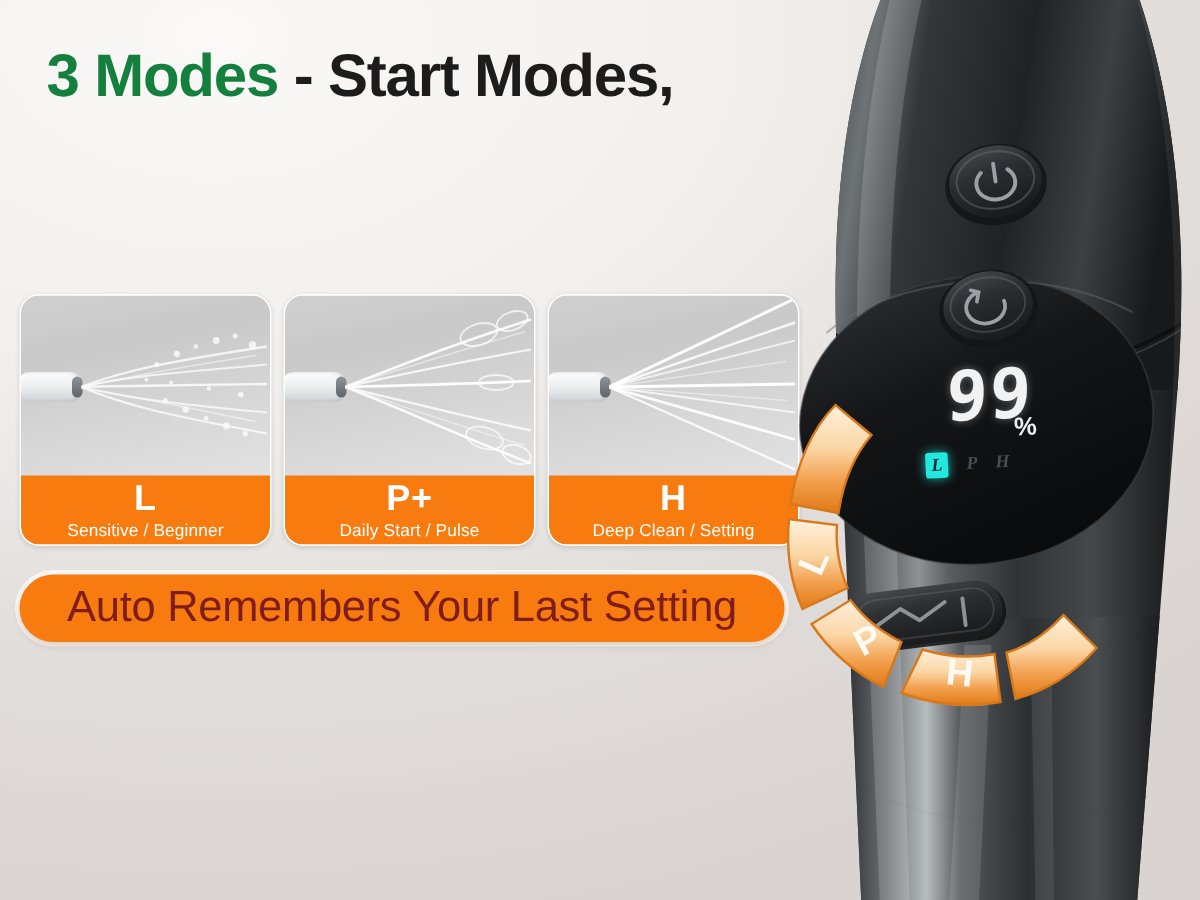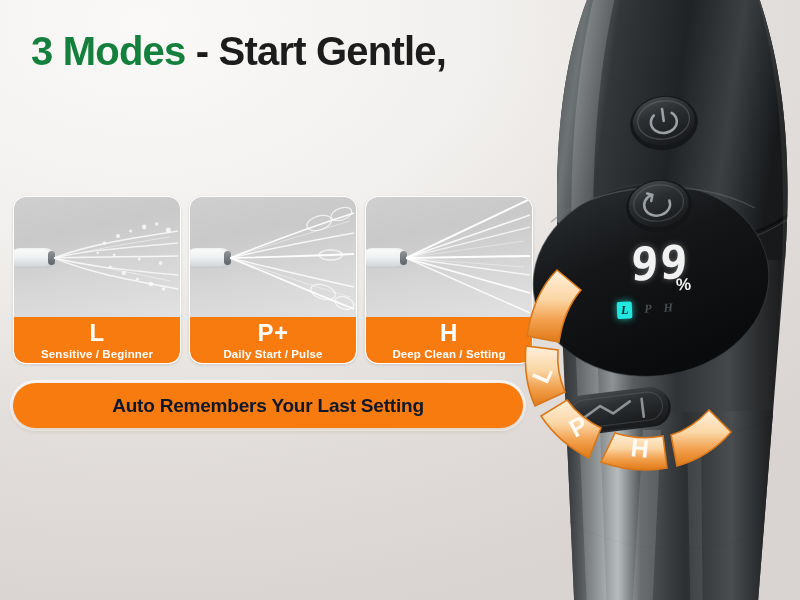--- a/index.html
+++ b/index.html
@@ -33,21 +33,21 @@
     background:linear-gradient(168deg,#cfcfcf 0%,#c9c9c9 30%,#d6d6d6 62%,#e2e2e2 100%);
     overflow:hidden;
   }
   .card-band {
     position:absolute; left:0; right:0; bottom:0; height:46px;
     background:#f87b10; border-radius:0 0 12px 12px;
     display:flex; flex-direction:column; align-items:center; justify-content:center;
     color:#fff;
   }
   .band-code { font-size:24px; font-weight:bold; line-height:1; letter-spacing:.5px; }
-  .band-sub  { font-size:11.5px; font-weight:bold; margin-top:3px; letter-spacing:.1px; }
+  .band-sub  { font-size:11.5px; font-weight:normal; margin-top:3px; letter-spacing:.1px; }
 
   
   .nozzle {
     position:absolute; left:-4px; top:50%; transform:translateY(-50%);
     width:46px; height:20px; border-radius:10px;
     background:linear-gradient(180deg,#fdfdfd 0%,#eef0f1 45%,#cfd3d6 100%);
     box-shadow:inset -2px 0 3px rgba(0,0,0,.12);
   }
   .nozzle::after {
     content:""; position:absolute; right:1px; top:3px; width:7px; height:14px;
@@ -56,21 +56,21 @@
   .spray { position:absolute; left:40px; top:0; right:0; bottom:0; }
   .spray svg { width:100%; height:100%; display:block; }
 
   
   .banner {
     position:absolute; left:13px; top:383px; width:510px; height:45px;
     background:#f87b10; border-radius:23px;
     display:flex; align-items:center; justify-content:center;
     box-shadow:0 2px 5px rgba(120,70,20,.25), 0 0 0 3px rgba(255,255,255,.75);
   }
-  .banner-text { color:#0f172a; font-size:19px; font-weight:bold; letter-spacing:-.2px; }
+  .banner-text { color:#7f1d1d; font-size:29px; font-weight:normal; letter-spacing:-.2px; }
 
   
   .device { position:absolute; left:455px; top:-40px; width:360px; height:680px; }
   .device svg { display:block; }
   .lcd-digits {
     position:absolute; left:631px; top:240px;
     font-family:"DejaVu Sans Mono", monospace;
     font-size:46px; font-weight:bold; color:#f2f2f2; letter-spacing:1px;
     transform:skewX(-5deg) rotate(-3deg); line-height:1;
     text-shadow:0 0 6px rgba(255,255,255,.35);
@@ -89,21 +89,21 @@
   }
   .lcd-mode.active {
     background:#23e8e0; color:#0d2a2a; padding:1px 4px; border-radius:2px;
     box-shadow:0 0 7px rgba(35,232,224,.75);
   }
 </style>
 </head>
 <body>
 
 <h1 class="headline">
-  <span class="accent">3 Modes</span><span> - Start Gentle,</span><br>
+  <span class="accent">3 Modes</span><span> - Start Modes,</span><br>
 </h1>
 
 <div class="cards">
 
   <div class="card">
     <div class="card-img">
       <div class="nozzle"></div>
       <div class="spray">
         <svg viewBox="0 0 130 122" preserveAspectRatio="none">
           <g stroke="#ffffff" fill="none" opacity=".9">

